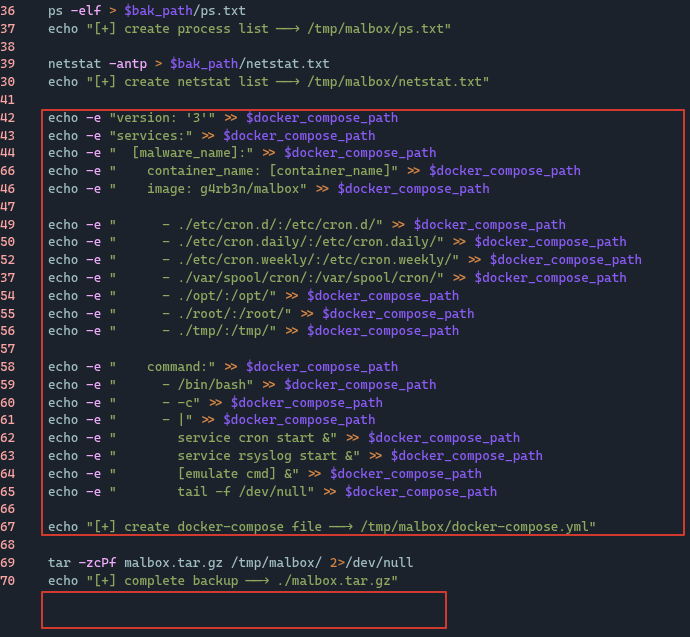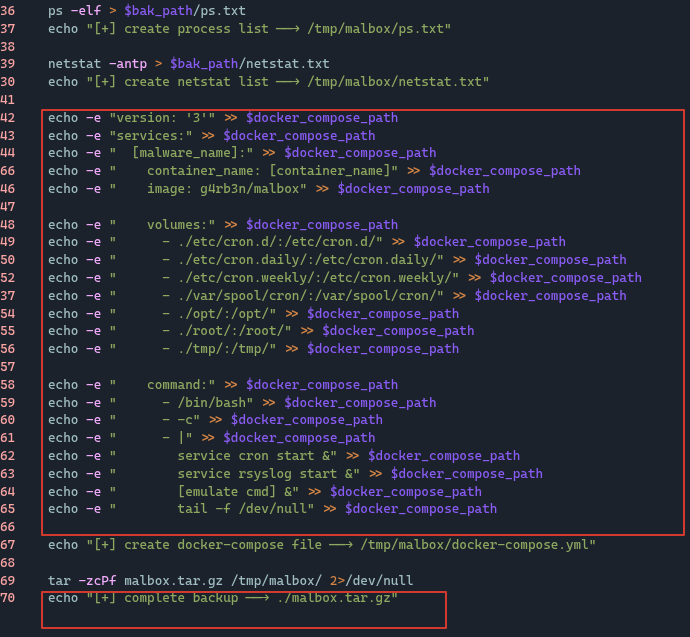--- a/index.html
+++ b/index.html
@@ -51,21 +51,20 @@
     <div class="row"><div class="gutter">38</div><div class="content"></div></div>
     <div class="row"><div class="gutter">39</div><div class="content"><span class="plain">netstat </span><span class="flag">-antp</span><span class="plain"> </span><span class="op">&gt;</span><span class="plain"> </span><span class="var">$bak_path</span><span class="plain">/netstat.txt</span></div></div>
     <div class="row"><div class="gutter">30</div><div class="content"><span class="cmd">echo</span><span class="plain"> </span><span class="str">"[+] create netstat list ──→ /tmp/malbox/netstat.txt"</span></div></div>
     <div class="row"><div class="gutter">41</div><div class="content"></div></div>
     <div class="row"><div class="gutter">42</div><div class="content"><span class="cmd">echo</span><span class="plain"> </span><span class="flag">-e</span><span class="plain"> </span><span class="str">"version: '3'"</span><span class="plain"> </span><span class="op">&gt;&gt;</span><span class="plain"> </span><span class="var">$docker_compose_path</span></div></div>
     <div class="row"><div class="gutter">43</div><div class="content"><span class="cmd">echo</span><span class="plain"> </span><span class="flag">-e</span><span class="plain"> </span><span class="str">"services:"</span><span class="plain"> </span><span class="op">&gt;&gt;</span><span class="plain"> </span><span class="var">$docker_compose_path</span></div></div>
     <div class="row"><div class="gutter">44</div><div class="content"><span class="cmd">echo</span><span class="plain"> </span><span class="flag">-e</span><span class="plain"> </span><span class="str">"  [malware_name]:"</span><span class="plain"> </span><span class="op">&gt;&gt;</span><span class="plain"> </span><span class="var">$docker_compose_path</span></div></div>
     <div class="row"><div class="gutter">66</div><div class="content"><span class="cmd">echo</span><span class="plain"> </span><span class="flag">-e</span><span class="plain"> </span><span class="str">"    container_name: [container_name]"</span><span class="plain"> </span><span class="op">&gt;&gt;</span><span class="plain"> </span><span class="var">$docker_compose_path</span></div></div>
     <div class="row"><div class="gutter">46</div><div class="content"><span class="cmd">echo</span><span class="plain"> </span><span class="flag">-e</span><span class="plain"> </span><span class="str">"    image: g4rb3n/malbox"</span><span class="plain"> </span><span class="op">&gt;&gt;</span><span class="plain"> </span><span class="var">$docker_compose_path</span></div></div>
     <div class="row"><div class="gutter">47</div><div class="content"></div></div>
-    <div class="row"><div class="gutter">48</div><div class="content"><span class="cmd">echo</span><span class="plain"> </span><span class="flag">-e</span><span class="plain"> </span><span class="str">"    volumes:"</span><span class="plain"> </span><span class="op">&gt;&gt;</span><span class="plain"> </span><span class="var">$docker_compose_path</span></div></div>
     <div class="row"><div class="gutter">49</div><div class="content"><span class="cmd">echo</span><span class="plain"> </span><span class="flag">-e</span><span class="plain"> </span><span class="str">"      - ./etc/cron.d/:/etc/cron.d/"</span><span class="plain"> </span><span class="op">&gt;&gt;</span><span class="plain"> </span><span class="var">$docker_compose_path</span></div></div>
     <div class="row"><div class="gutter">50</div><div class="content"><span class="cmd">echo</span><span class="plain"> </span><span class="flag">-e</span><span class="plain"> </span><span class="str">"      - ./etc/cron.daily/:/etc/cron.daily/"</span><span class="plain"> </span><span class="op">&gt;&gt;</span><span class="plain"> </span><span class="var">$docker_compose_path</span></div></div>
     <div class="row"><div class="gutter">52</div><div class="content"><span class="cmd">echo</span><span class="plain"> </span><span class="flag">-e</span><span class="plain"> </span><span class="str">"      - ./etc/cron.weekly/:/etc/cron.weekly/"</span><span class="plain"> </span><span class="op">&gt;&gt;</span><span class="plain"> </span><span class="var">$docker_compose_path</span></div></div>
     <div class="row"><div class="gutter">37</div><div class="content"><span class="cmd">echo</span><span class="plain"> </span><span class="flag">-e</span><span class="plain"> </span><span class="str">"      - ./var/spool/cron/:/var/spool/cron/"</span><span class="plain"> </span><span class="op">&gt;&gt;</span><span class="plain"> </span><span class="var">$docker_compose_path</span></div></div>
     <div class="row"><div class="gutter">54</div><div class="content"><span class="cmd">echo</span><span class="plain"> </span><span class="flag">-e</span><span class="plain"> </span><span class="str">"      - ./opt/:/opt/"</span><span class="plain"> </span><span class="op">&gt;&gt;</span><span class="plain"> </span><span class="var">$docker_compose_path</span></div></div>
     <div class="row"><div class="gutter">55</div><div class="content"><span class="cmd">echo</span><span class="plain"> </span><span class="flag">-e</span><span class="plain"> </span><span class="str">"      - ./root/:/root/"</span><span class="plain"> </span><span class="op">&gt;&gt;</span><span class="plain"> </span><span class="var">$docker_compose_path</span></div></div>
     <div class="row"><div class="gutter">56</div><div class="content"><span class="cmd">echo</span><span class="plain"> </span><span class="flag">-e</span><span class="plain"> </span><span class="str">"      - ./tmp/:/tmp/"</span><span class="plain"> </span><span class="op">&gt;&gt;</span><span class="plain"> </span><span class="var">$docker_compose_path</span></div></div>
     <div class="row"><div class="gutter">57</div><div class="content"></div></div>
     <div class="row"><div class="gutter">58</div><div class="content"><span class="cmd">echo</span><span class="plain"> </span><span class="flag">-e</span><span class="plain"> </span><span class="str">"    command:"</span><span class="plain"> </span><span class="op">&gt;&gt;</span><span class="plain"> </span><span class="var">$docker_compose_path</span></div></div>
     <div class="row"><div class="gutter">59</div><div class="content"><span class="cmd">echo</span><span class="plain"> </span><span class="flag">-e</span><span class="plain"> </span><span class="str">"      - /bin/bash"</span><span class="plain"> </span><span class="op">&gt;&gt;</span><span class="plain"> </span><span class="var">$docker_compose_path</span></div></div>

